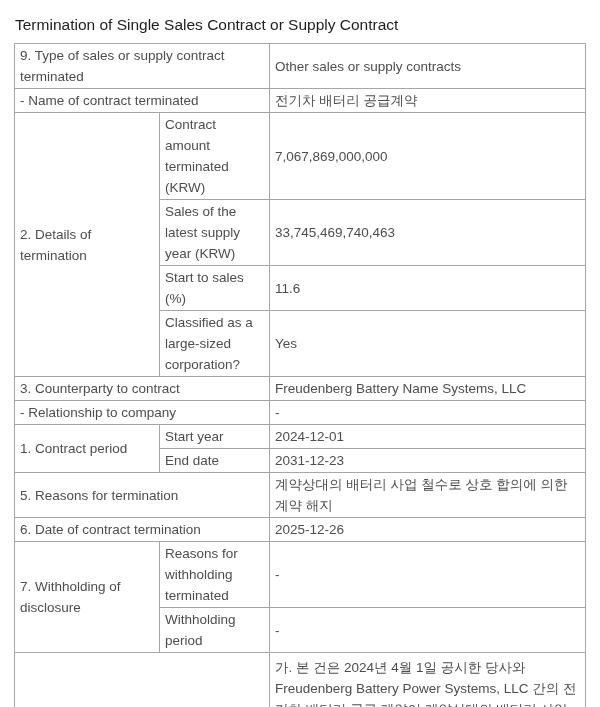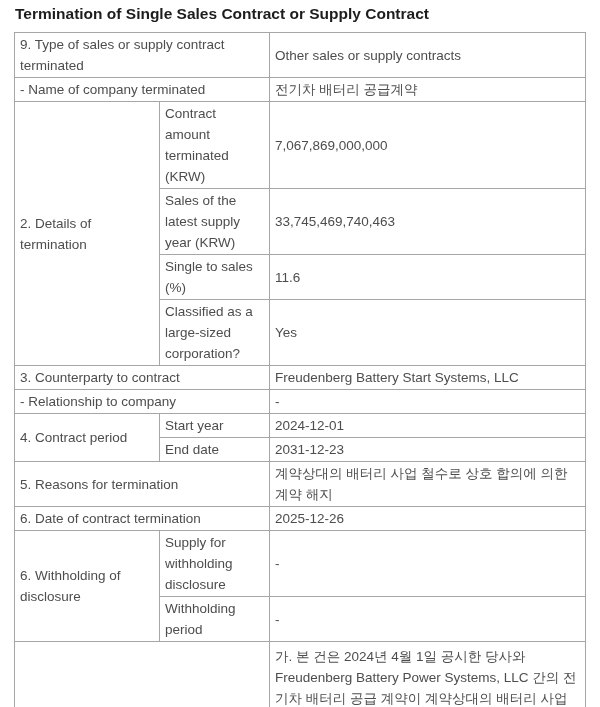--- a/index.html
+++ b/index.html
@@ -8,23 +8,23 @@
     padding: 0;
     background: #ffffff;
   }
   body {
     width: 600px;
     height: 707px;
     overflow: hidden;
     font-family: "Liberation Sans", "DejaVu Sans", sans-serif;
   }
   .page-title {
-    margin: 5px 0 9px 15px;
+    margin: 16px 0 9px 15px;
     font-size: 15.5px;
-    font-weight: bold;
+    font-weight: normal;
     color: #1d1d1d;
     letter-spacing: 0px;
   }
   table.contract-table {
     border-collapse: collapse;
     table-layout: fixed;
     margin-left: 14px;
     width: 571px;
   }
   table.contract-table td {
@@ -51,75 +51,75 @@
     <col style="width:316px">
   </colgroup>
 
   <tbody>
       <tr>
     <td colspan="2">9. Type of sales or supply contract terminated</td>
     <td>Other sales or supply contracts</td>
   </tr>
 
   <tr>
-    <td colspan="2">- Name of company terminated</td>
+    <td colspan="2">- Name of contract terminated</td>
     <td>전기차 배터리 공급계약</td>
   </tr>
 
   <tr>
     <td rowspan="4">2. Details of termination</td>
     <td>Contract amount terminated (KRW)</td>
     <td>7,067,869,000,000</td>
   </tr>
   <tr>
     <td>Sales of the latest supply year (KRW)</td>
     <td>33,745,469,740,463</td>
   </tr>
   <tr>
-    <td>Single to sales (%)</td>
+    <td>Start to sales (%)</td>
     <td>11.6</td>
   </tr>
   <tr>
     <td>Classified as a large-sized corporation?</td>
     <td>Yes</td>
   </tr>
 
   <tr>
     <td colspan="2">3. Counterparty to contract</td>
-    <td>Freudenberg Battery Start Systems, LLC</td>
+    <td>Freudenberg Battery Name Systems, LLC</td>
   </tr>
 
   <tr>
     <td colspan="2">- Relationship to company</td>
     <td>-</td>
   </tr>
 
   <tr>
-    <td rowspan="2">4. Contract period</td>
+    <td rowspan="2">1. Contract period</td>
     <td>Start year</td>
     <td>2024-12-01</td>
   </tr>
   <tr>
     <td>End date</td>
     <td>2031-12-23</td>
   </tr>
 
   <tr>
     <td colspan="2">5. Reasons for termination</td>
     <td>계약상대의 배터리 사업 철수로 상호 합의에 의한 계약 해지</td>
   </tr>
 
   <tr>
     <td colspan="2">6. Date of contract termination</td>
     <td>2025-12-26</td>
   </tr>
 
   <tr>
-    <td rowspan="2">6. Withholding of disclosure</td>
-    <td>Supply for withholding disclosure</td>
+    <td rowspan="2">7. Withholding of disclosure</td>
+    <td>Reasons for withholding terminated</td>
     <td>-</td>
   </tr>
   <tr>
     <td>Withholding period</td>
     <td>-</td>
   </tr>
 
   <tr>
     <td colspan="2" class="note-cell"></td>
     <td class="note-cell">가. 본 건은 2024년 4월 1일 공시한 당사와 Freudenberg Battery Power Systems, LLC 간의 전기차 배터리 공급 계약이 계약상대의 배터리 사업 철수에 따른 상호 합의로 해지된 건임</td>

